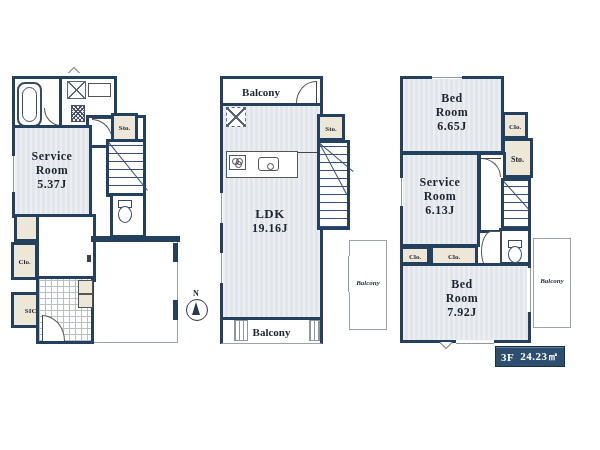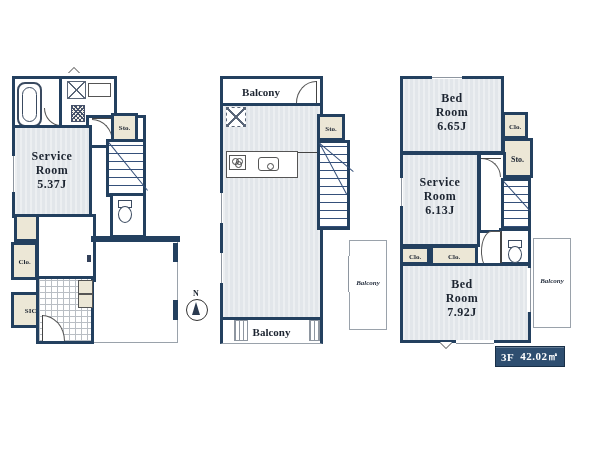--- a/index.html
+++ b/index.html
@@ -150,20 +150,24 @@
 
 <div class="abs" style="left:210px;top:0;width:190px;height:450px;">
 
   <div class="room white" style="left:10px;top:76px;width:103px;height:30px;">
     <div class="lbl mid" style="left:8px;top:7px;width:60px;">Balcony</div>
   </div>
   <div class="arc arc-tl" style="left:86px;top:81px;width:20px;height:22px;"></div>
   <div class="leaf" style="left:106px;top:81px;width:1px;height:22px;"></div>
 
   <div class="room roomtex" style="left:10px;top:103px;width:103px;height:217px;"></div>
+  <div class="lbl big" style="left:30px;top:207px;width:60px;">
+    <span style="font-size:13px;">LDK</span><br>
+    <span>19.16J</span>
+  </div>
   <div class="xhatch abs" style="left:16px;top:107px;width:20px;height:20px;border-style:dashed;"></div>
 
   <div class="fix" style="left:16px;top:151px;width:72px;height:27px;"></div>
   <div class="fix" style="left:19px;top:155px;width:17px;height:15px;">
     <div class="burner" style="left:2px;top:2px;"></div>
     <div class="burner" style="right:2px;top:2px;"></div>
     <div class="burner" style="left:5px;bottom:1px;"></div>
   </div>
   <div class="fix" style="left:48px;top:157px;width:21px;height:14px;border-radius:3px;">
     <div class="burner" style="left:8px;top:5px;"></div>
@@ -246,15 +250,15 @@
   <div class="winH" style="left:72px;top:340px;width:38px;height:5px;"></div>
   <div class="gable" style="left:56px;top:342px;transform:rotate(180deg);"></div>
 
   <div class="thinbox" style="left:149px;top:238px;width:38px;height:90px;">
     <div class="lbl micro balclbl" style="position:absolute;left:0;right:0;top:38px;">Balcony</div>
   </div>
   <div class="winV" style="left:143px;top:268px;width:6px;height:44px;"></div>
 
   <div class="areabox" style="left:111px;top:346px;width:68px;height:19px;">
     <span>3F</span>
-    <span class="sp">42.02㎡</span>
+    <span class="sp">24.23㎡</span>
   </div>
 </div>
 
 </body></html>

